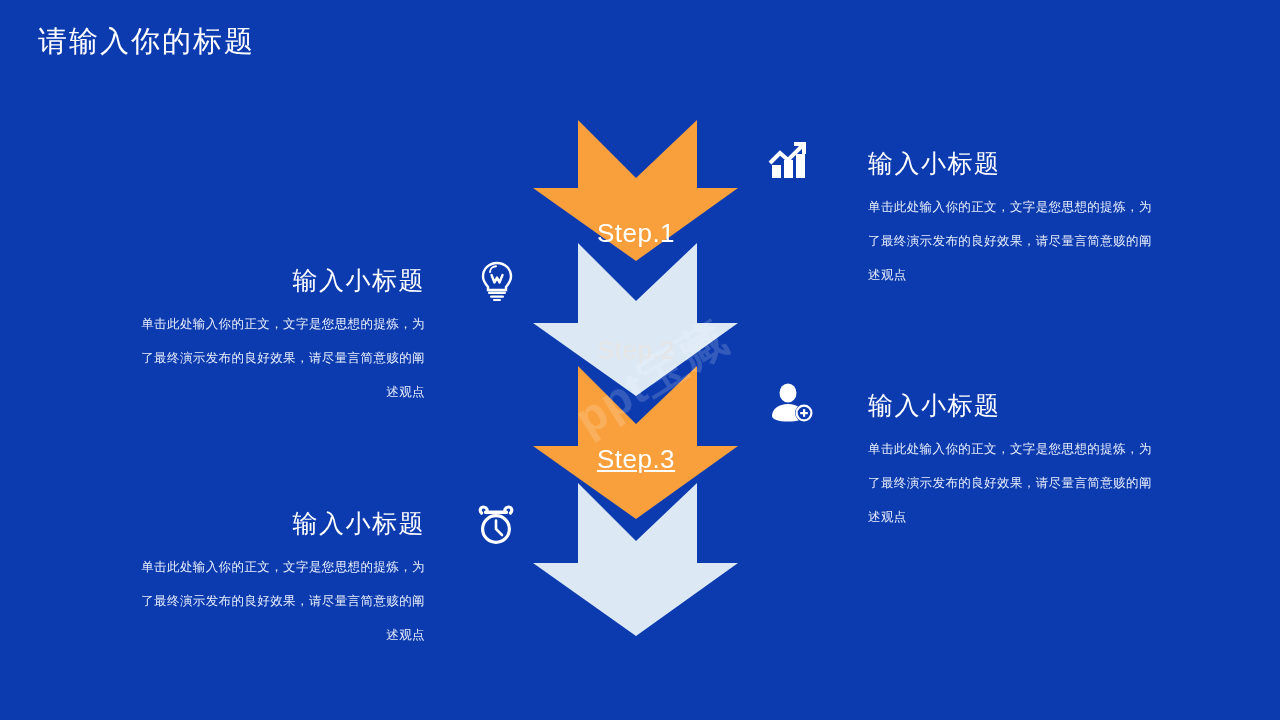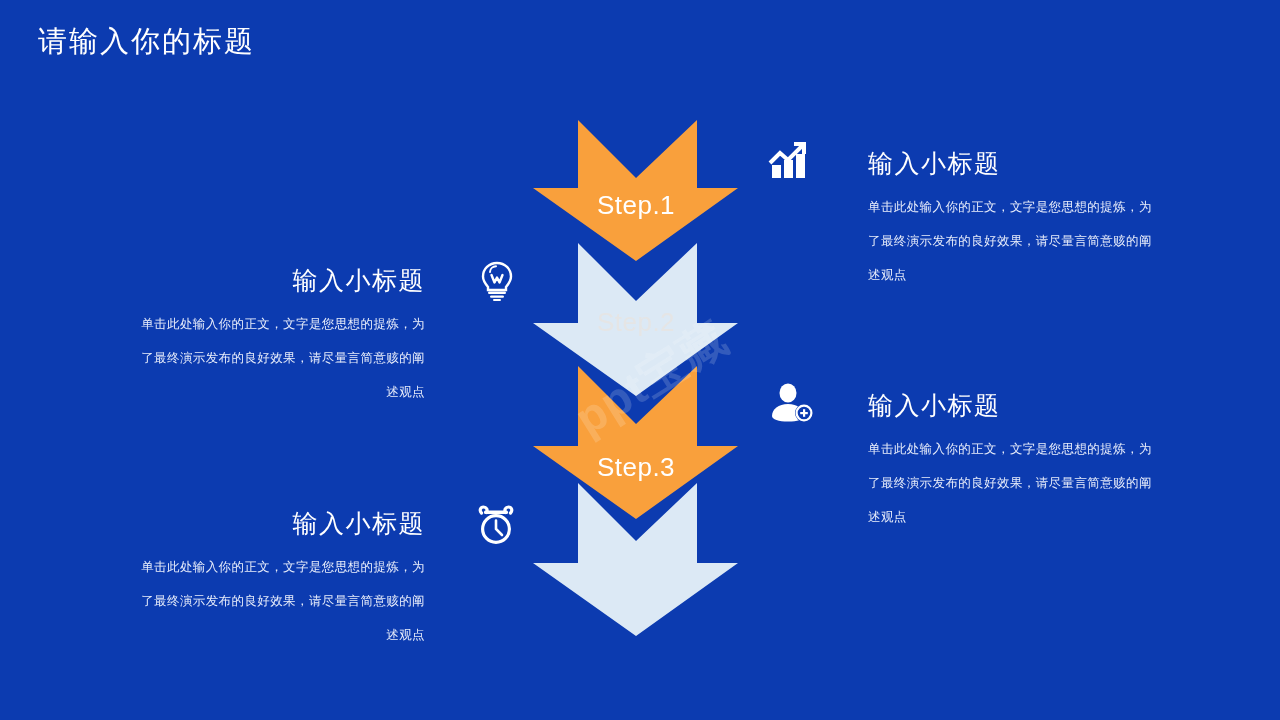--- a/index.html
+++ b/index.html
@@ -50,27 +50,28 @@
 
   .step-label {
     position: absolute;
     width: 240px;
     text-align: center;
     font-size: 26px;
     line-height: 30px;
     letter-spacing: 0.5px;
     font-weight: 400;
     white-space: nowrap;
+    margin-top: 28px;
   }
   .step-label.on-orange { color: #ffffff; }
   .step-label.on-light  { color: #e5e5e5; }
 
   #label-step-1 { left: 516px; top: 190px; }
   #label-step-2 { left: 516px; top: 307px; }
-  #label-step-3 { left: 516px; top: 452px; }
+  #label-step-3 { left: 516px; top: 416px; text-decoration: underline; }
   #label-step-4 { left: 516px; top: 551px; }
 
   
   .text-block {
     position: absolute;
   }
   .block-heading {
     font-size: 25px;
     line-height: 30px;
     color: #ffffff;

